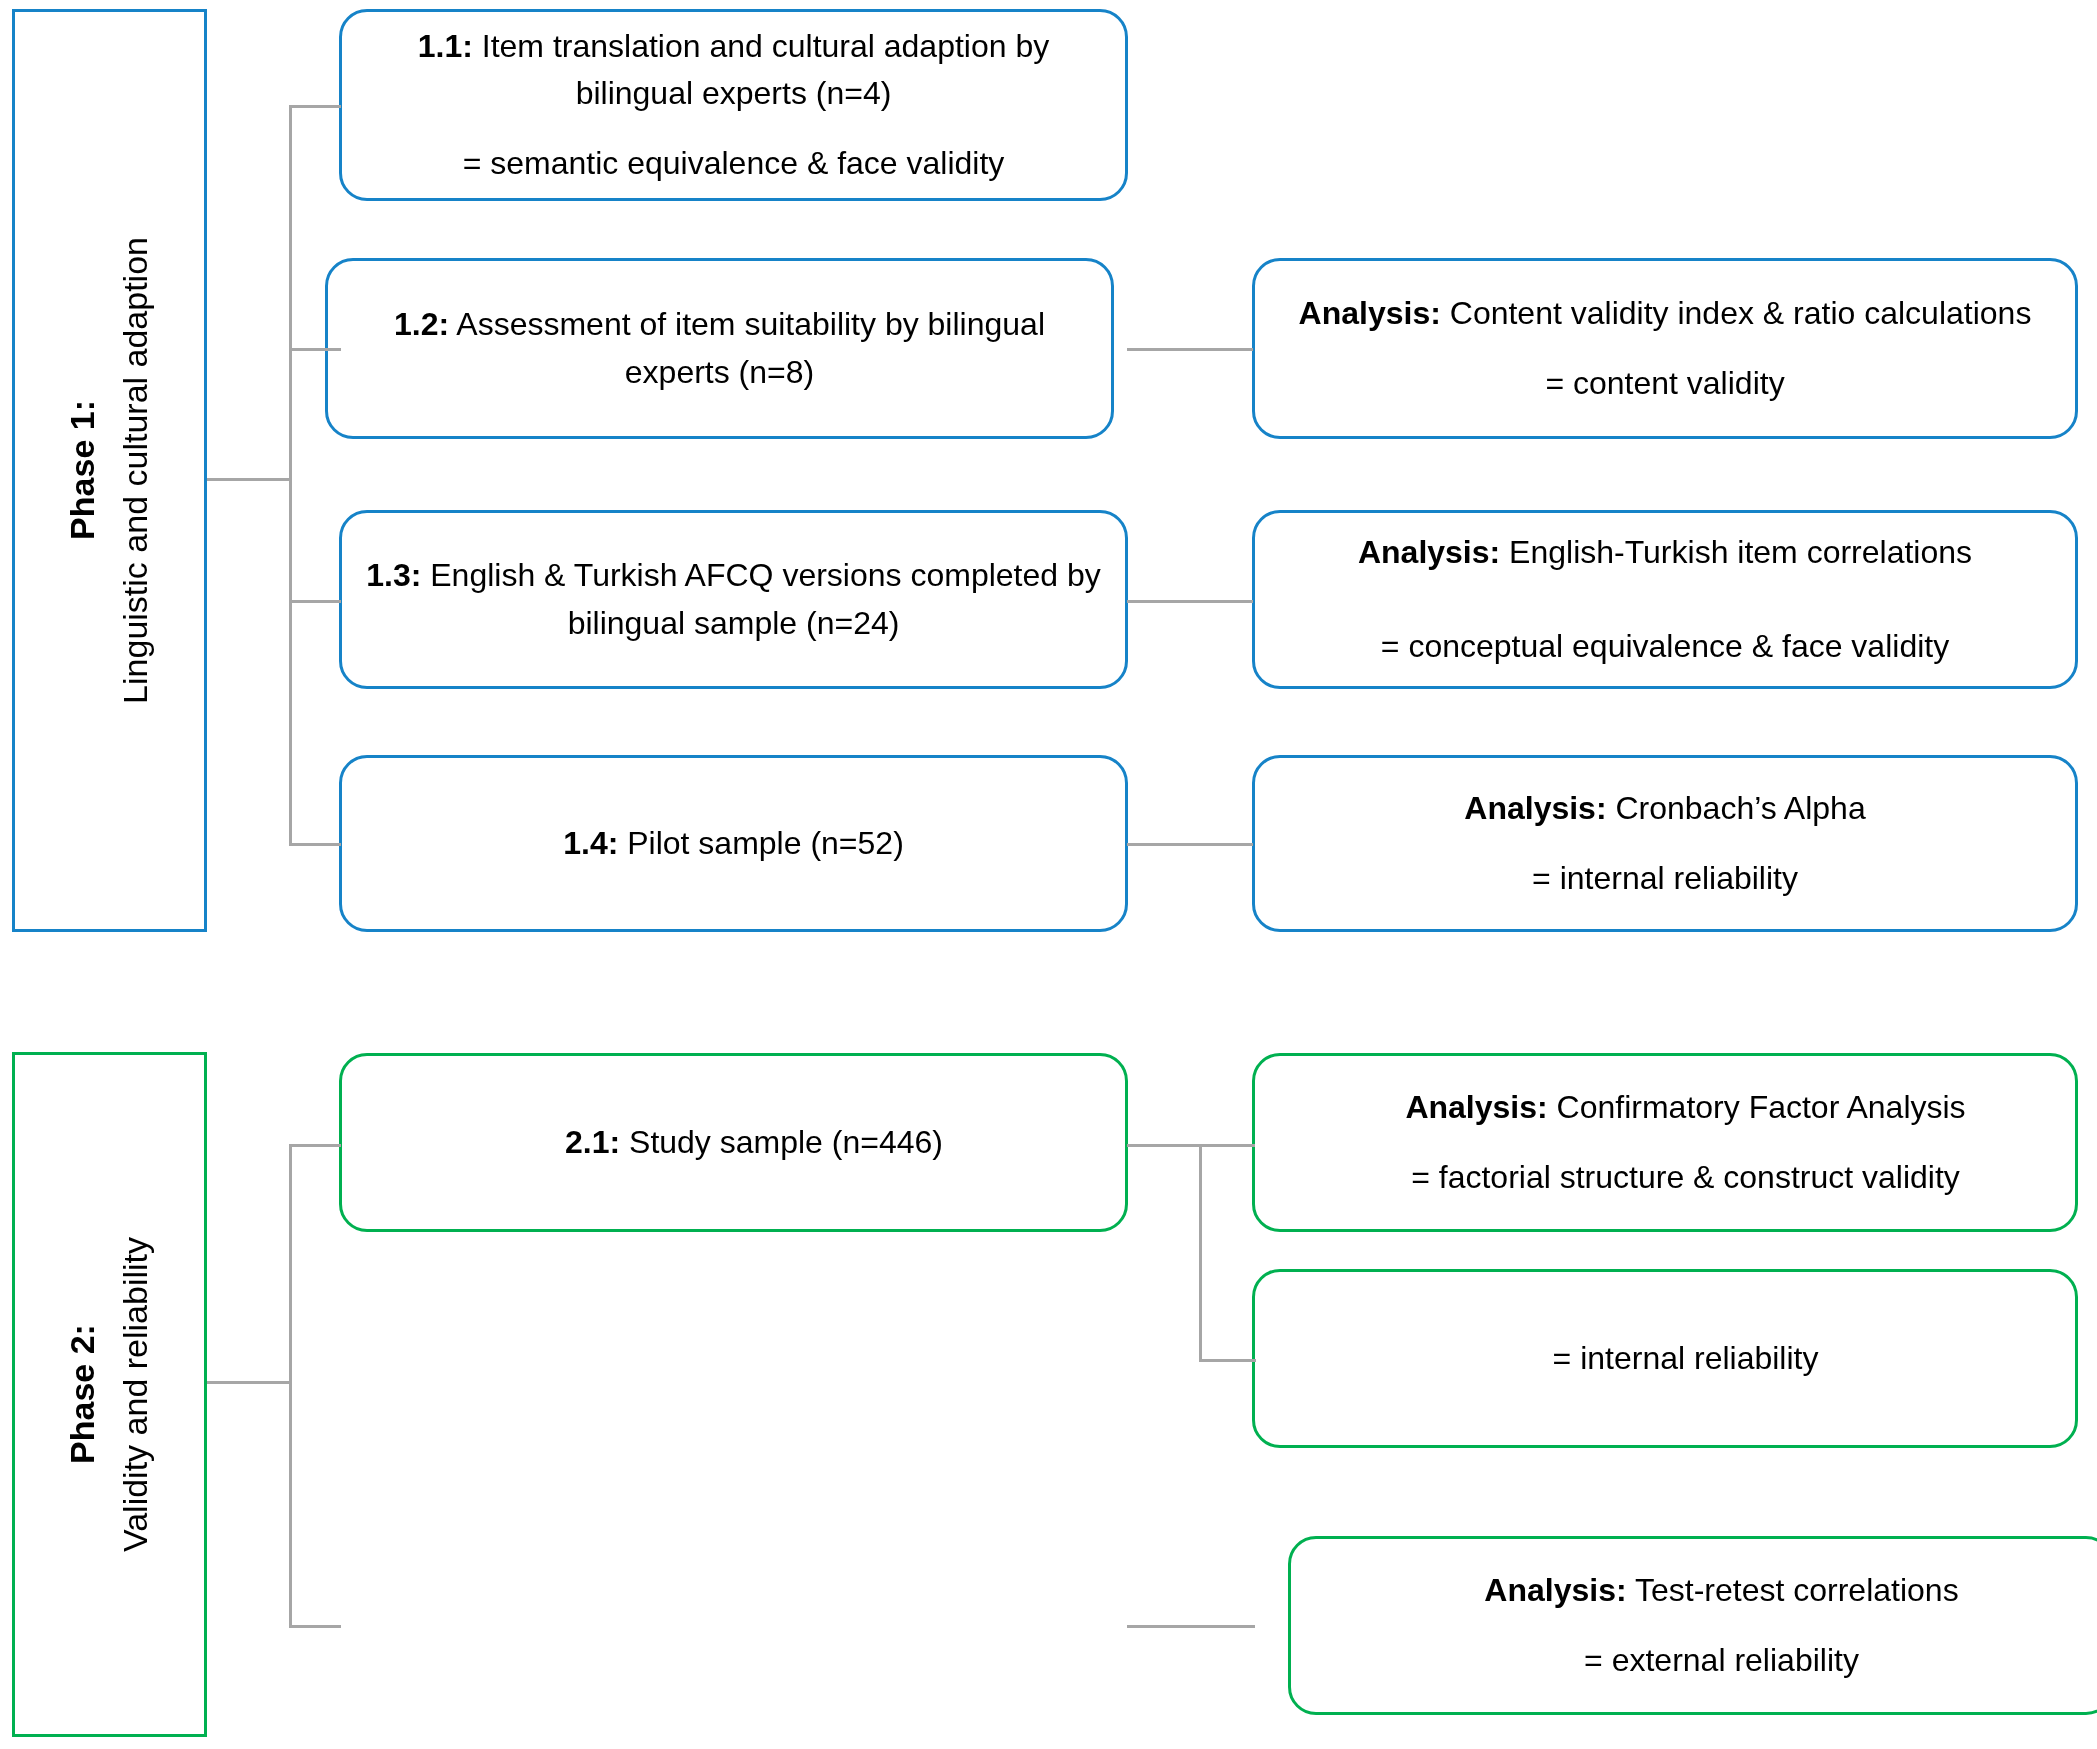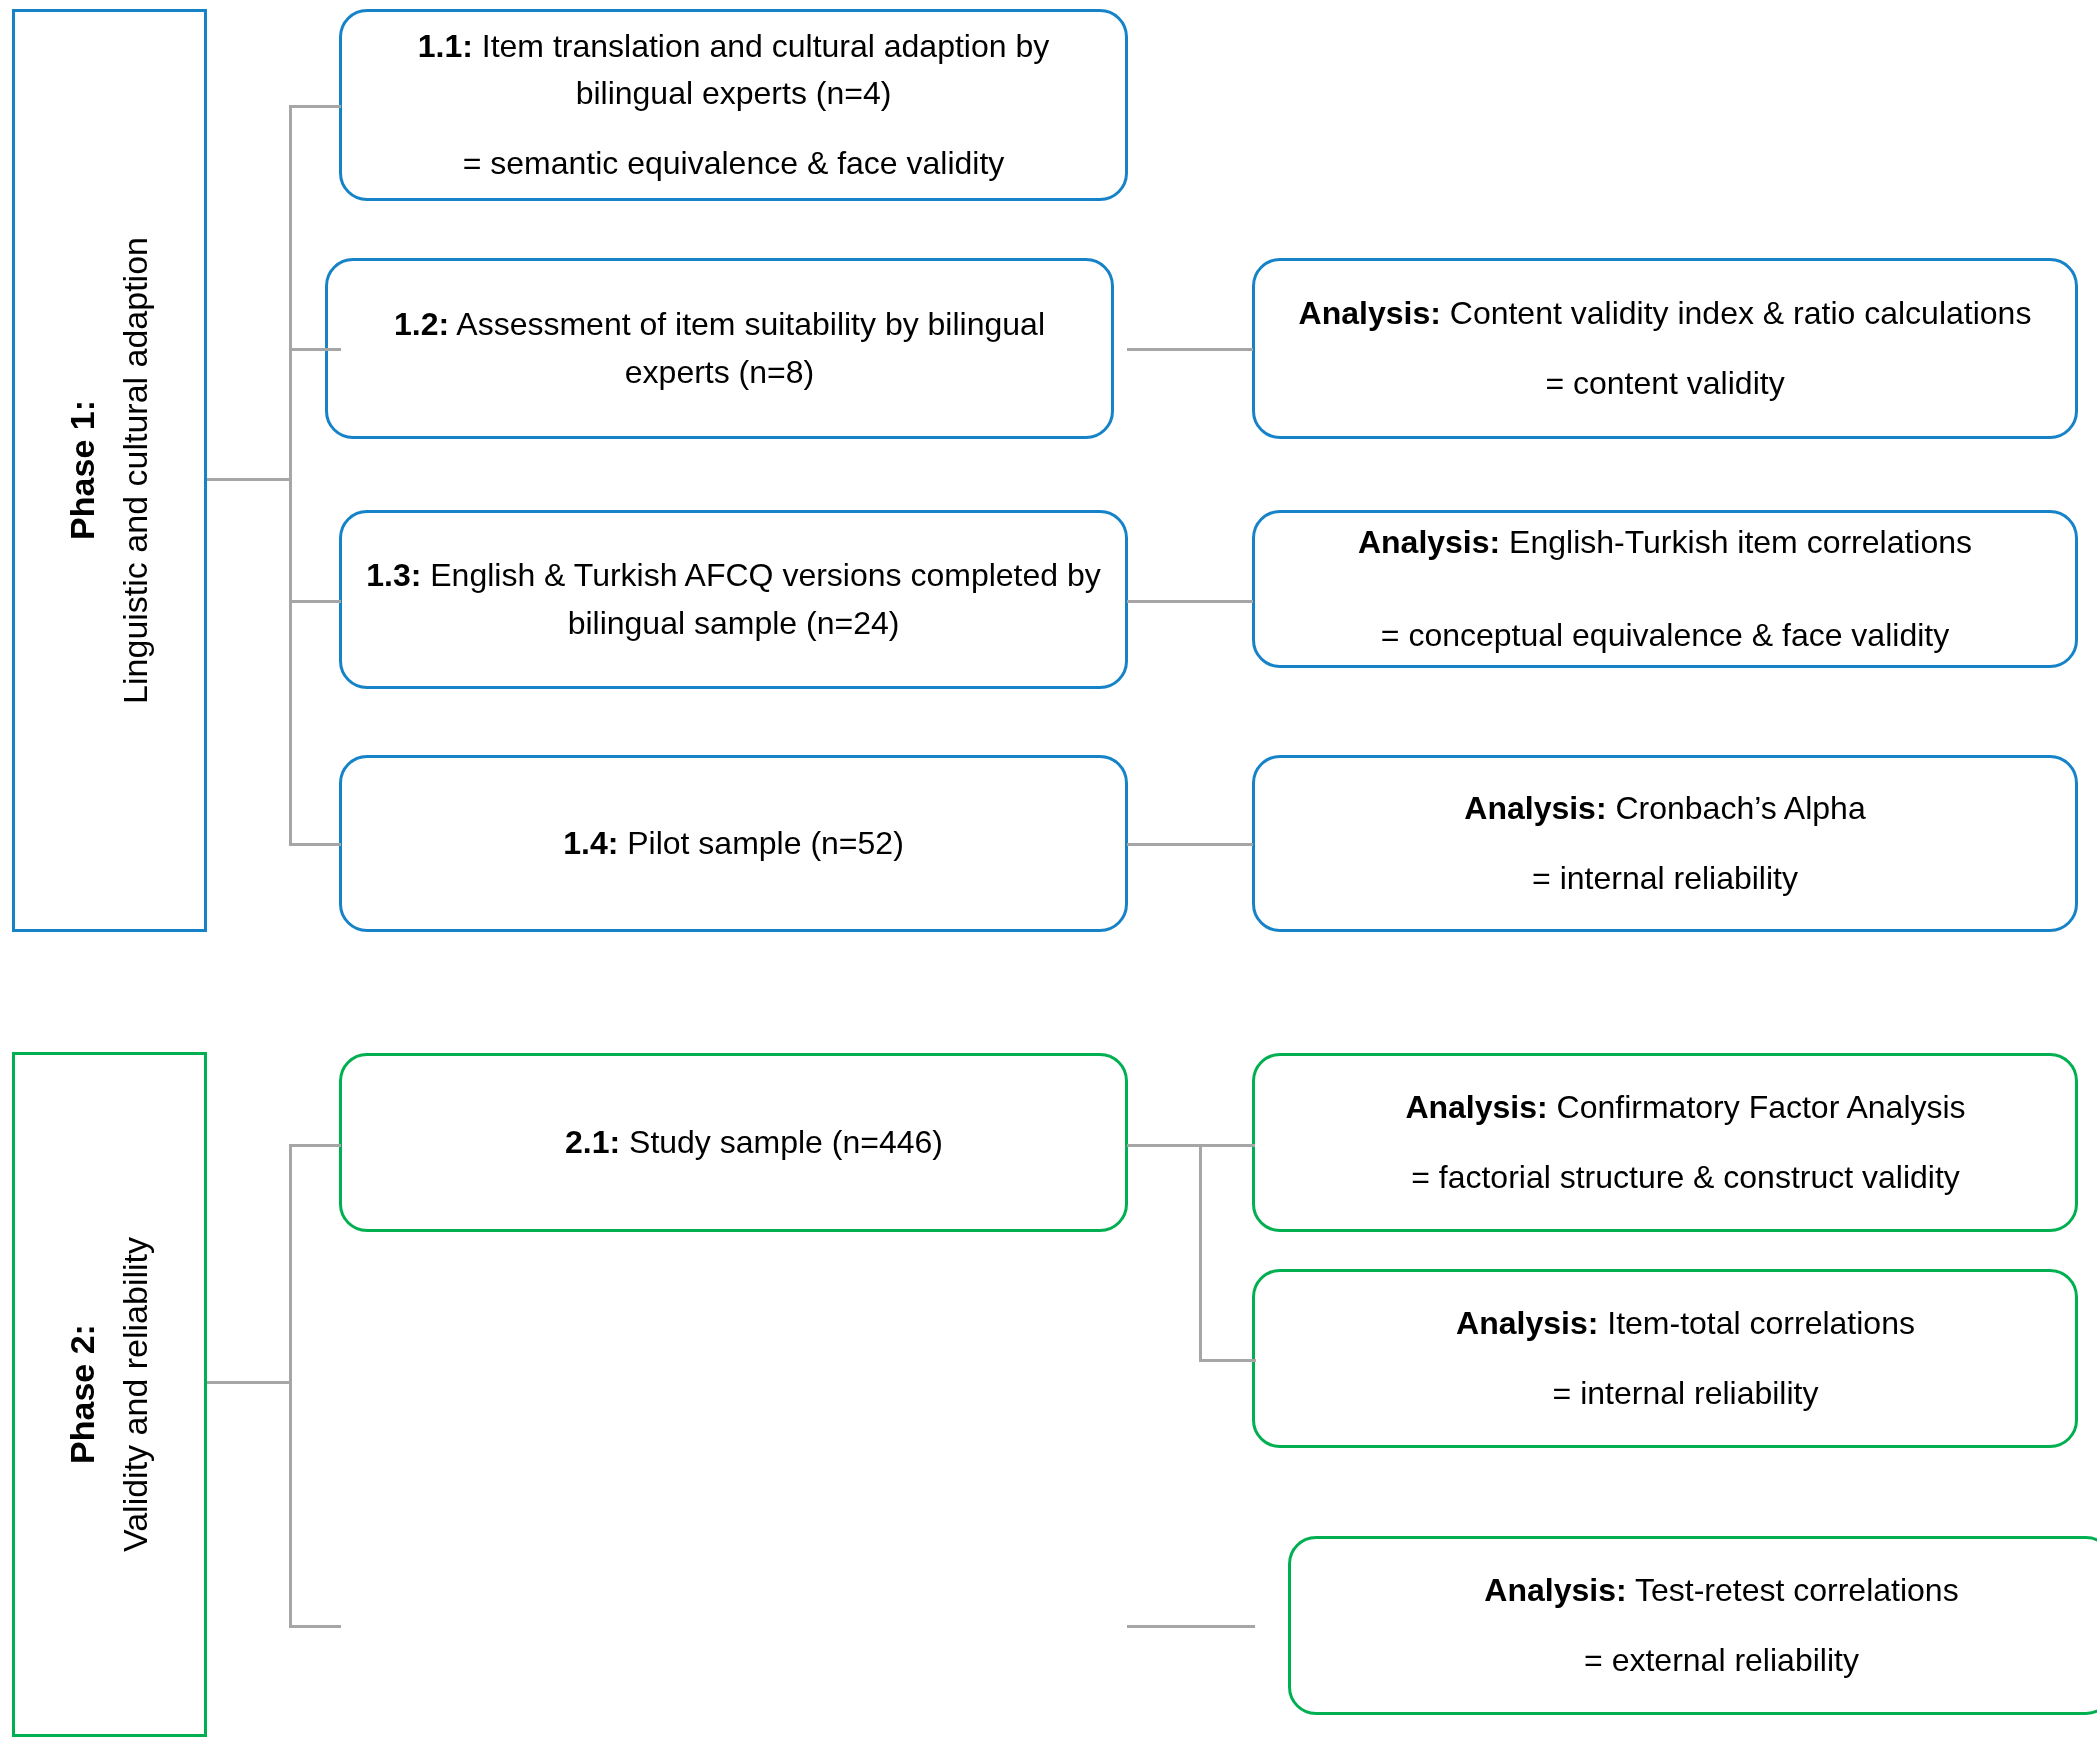--- a/index.html
+++ b/index.html
@@ -116,21 +116,21 @@
     <div class="line">= content validity</div>
   </div>
 
   <div class="box blue" style="left:339px; top:510px; width:789px; height:179px;">
     <div class="line">
       <b>1.3:</b>
       <span>English &amp; Turkish AFCQ versions completed by bilingual sample (n=24)</span>
     </div>
   </div>
 
-  <div class="box blue" style="left:1252px; top:510px; width:826px; height:158px;gap:24px;">
+  <div class="box blue" style="left:1252px; top:510px; width:826px; height:179px;gap:24px;">
     <div class="line">
       <b>Analysis:</b>
       <span>English-Turkish item correlations</span>
     </div>
     <div class="line">= conceptual equivalence &amp; face validity</div>
   </div>
 
   <div class="box blue" style="left:339px; top:755px; width:789px; height:177px;">
     <div class="line">
       <b>1.4:</b>
@@ -172,24 +172,20 @@
 
   <div class="box green" style="left:1252px; top:1053px; width:826px; height:179px;">
     <div class="line">
       <b>Analysis:</b>
       <span>Confirmatory Factor Analysis</span>
     </div>
     <div class="line">= factorial structure &amp; construct validity</div>
   </div>
 
   <div class="box green" style="left:1252px; top:1269px; width:826px; height:179px;">
-    <div class="line">
-      <b>Analysis:</b>
-      <span>Item-total correlations</span>
-    </div>
     <div class="line">= internal reliability</div>
   </div>
 
 
   <div class="box green" style="left:1288px; top:1536px; width:826px; height:179px;">
     <div class="line">
       <b>Analysis:</b>
       <span>Test-retest correlations</span>
     </div>
     <div class="line">= external reliability</div>

